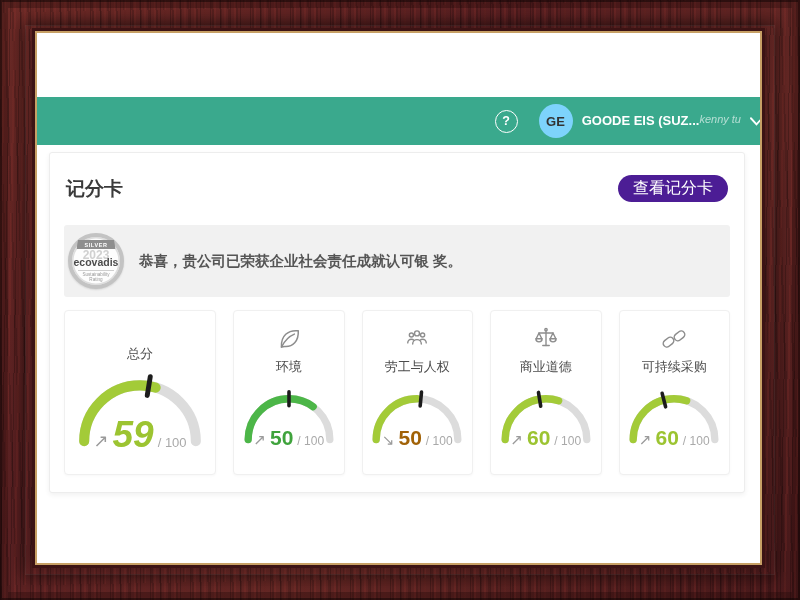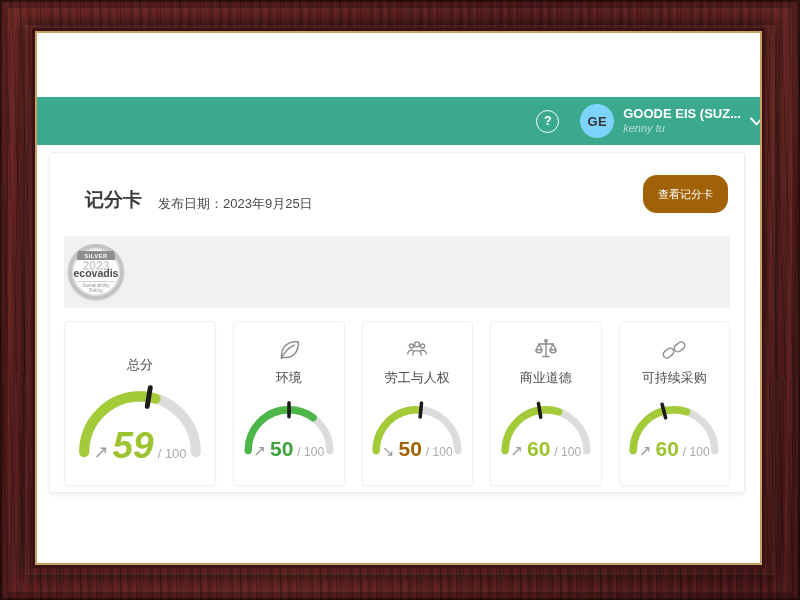--- a/index.html
+++ b/index.html
@@ -17,33 +17,33 @@
   
   .mat{position:absolute;left:37px;top:33px;right:40px;bottom:37px;background:#fff;overflow:hidden;
     box-shadow:0 0 0 2px #c7a065, 0 0 0 5px #3c1314, 0 0 14px 6px rgba(0,0,0,.35);}
   
   .topbar{margin-top:64px;height:48px;background:#3aa98d;display:flex;align-items:center;justify-content:flex-end;}
   .help{width:21px;height:21px;border:1.7px solid #fff;border-radius:50%;color:#fff;
     font-size:12.5px;font-weight:bold;display:flex;align-items:center;justify-content:center;
     margin-right:21px;cursor:pointer;}
   .avatar{width:34px;height:34px;border-radius:50%;background:#7dd3fc;color:#333;font-size:13px;
     font-weight:bold;display:flex;align-items:center;justify-content:center;margin-right:9px;letter-spacing:.3px;}
-  .acct{display:flex;flex-direction:column;line-height:1.25;}
+  .acct{display:flex;flex-direction:row;line-height:1.25;}
   .acct-name{color:#fff;font-size:13px;font-weight:bold;}
   .user-name{color:rgba(255,255,255,.62);font-size:11px;font-style:italic;}
   .chev{margin-left:9px;margin-right:-3px;display:flex;align-items:center;}
   
   .card{margin:7px 15px 0 12px;height:341px;background:#fff;border:1px solid #ededed;
     border-radius:3px;box-shadow:0 2px 5px rgba(0,0,0,.06);box-sizing:border-box;
     padding:22px 14px 18px 14px;}
-  .title-row{display:flex;align-items:flex-end;padding:0 2px;margin-left:19px;}
+  .title-row{display:flex;align-items:center;padding:0 2px;}
   .page-title{font-size:19px;font-weight:bold;color:#3a3a3a;margin:0;}
   .pub-date{font-size:13px;color:#4a4a4a;margin-left:16px;}
-  .view-btn{margin-left:auto;background:#a16207;color:#fff;border:none;border-radius:14px;
-    height:38px;padding:0 15px;font-size:11px;font-family:inherit;cursor:pointer;}
+  .view-btn{margin-left:auto;background:#4c1d95;color:#fff;border:none;border-radius:14px;
+    height:27px;padding:0 15px;font-size:16px;font-family:inherit;cursor:pointer;}
   
   .banner{margin-top:23px;height:72px;background:#f1f1f1;border-radius:3px;
     display:flex;align-items:center;padding:0 4px;box-sizing:border-box;}
   .medal{position:relative;width:56px;height:56px;border-radius:50%;flex:0 0 auto;
     background:#fdfdfd;border:4px solid #c3c3c3;box-sizing:border-box;
     box-shadow:inset 0 0 0 1.5px #dedede, 0 1px 2px rgba(0,0,0,.12);
     display:flex;flex-direction:column;align-items:center;}
   .ribbon{position:absolute;top:3px;left:50%;transform:translateX(-50%);background:#8e8e8e;
     color:#fff;font-size:5.5px;font-weight:bold;letter-spacing:.6px;padding:1.5px 8px;white-space:nowrap;
     clip-path:polygon(4% 0,96% 0,100% 100%,0 100%);}
@@ -91,31 +91,31 @@
       <span class="chev">
         <svg width="13" height="9" viewBox="0 0 14 9">
             <path d="M1 1 L7 7.5 L13 1" stroke="#fff" stroke-width="2" fill="none" stroke-linecap="round"></path>
           </svg>
       </span>
     </header>
 
     <main class="card">
       <div class="title-row">
         <h1 class="page-title">记分卡</h1>
-        <span class="pub-date"><span>发布日期：</span><span>2023年9月25日</span></span>
         <button class="view-btn">查看记分卡</button>
       </div>
 
       <div class="banner">
         <div class="medal">
           <span class="ribbon">SILVER</span>
           <span class="medal-year">2023</span>
           <span class="medal-brand">ecovadis</span>
           <span class="medal-sub">Sustainability Rating</span>
         </div>
+        <p class="banner-msg">恭喜，贵公司已荣获企业社会责任成就认可银 奖。</p>
       </div>
 
       <div class="gauges" id="gauges">
   <div class="gcard primary">
 
     <div class="glabel">总分</div>
     <div class="gwrap">
       <span class="gauge-holder">
                 <svg class="gauge" viewBox="0 0 120 70">
                   <path d="M 10 62 A 50 50 0 0 1 110 62" fill="none" stroke="#dcdcdc" stroke-width="9" stroke-linecap="round"></path>

